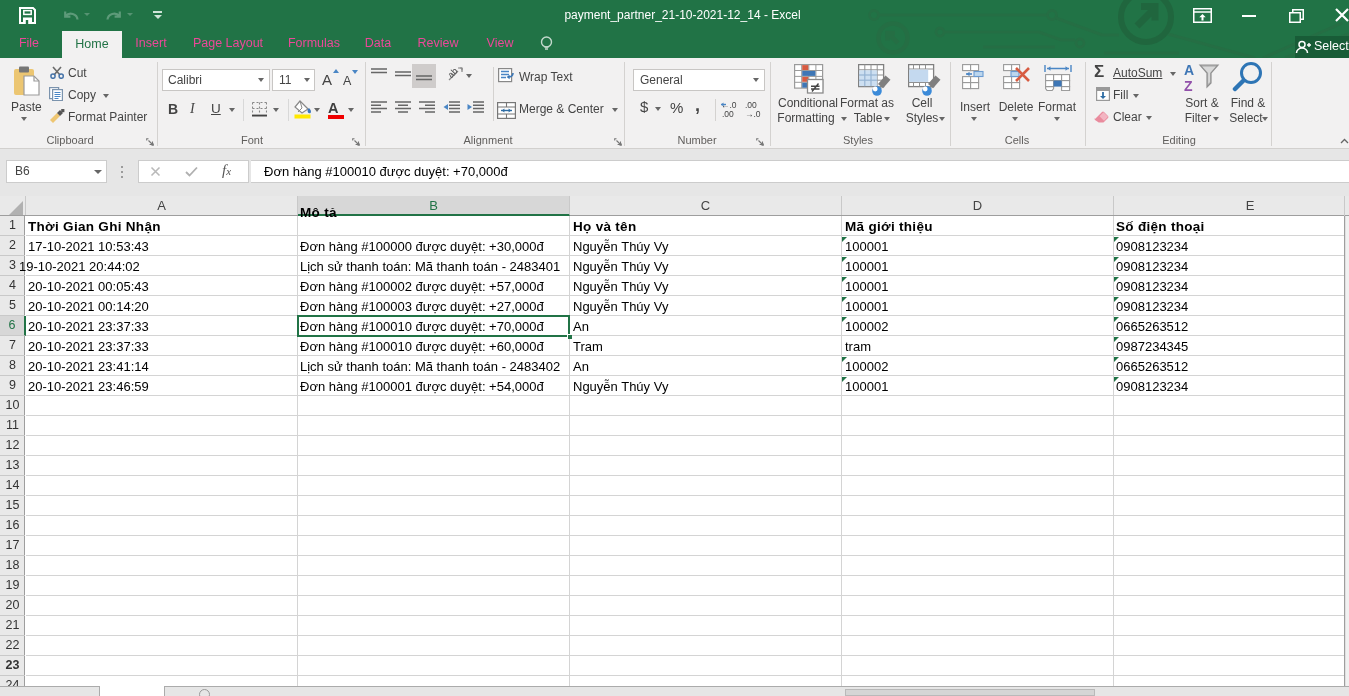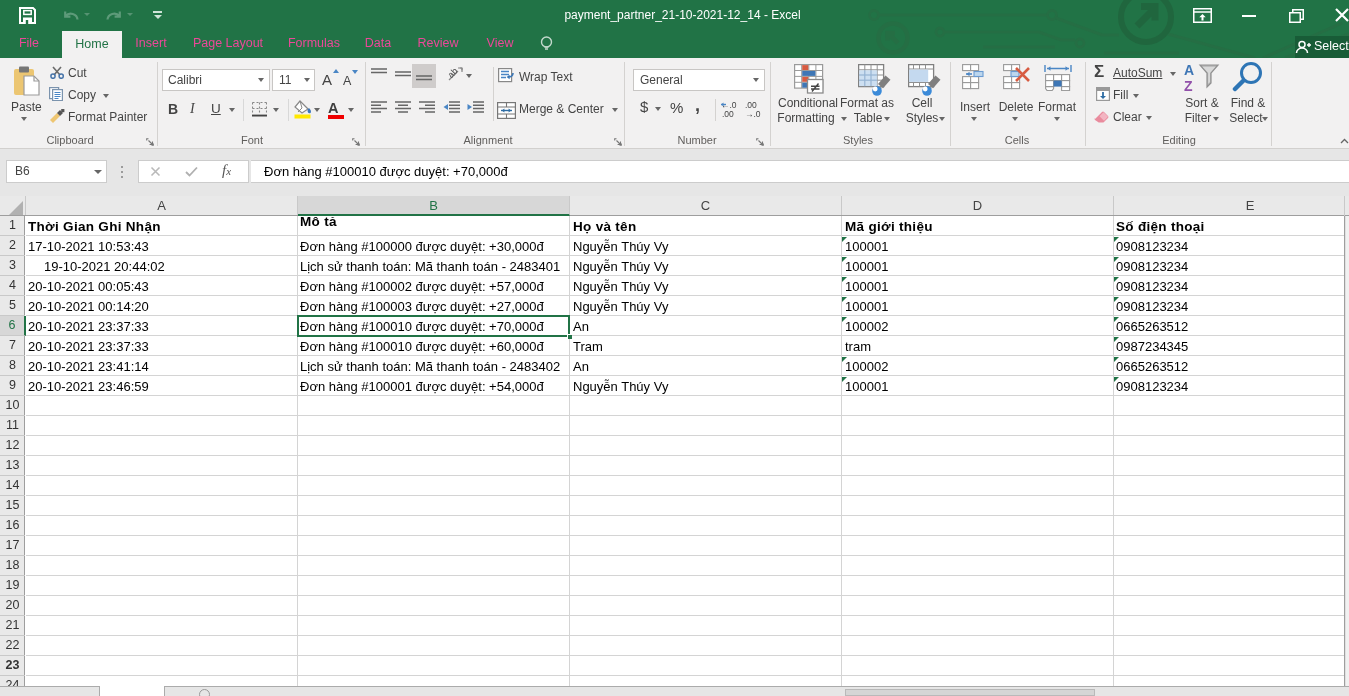--- a/index.html
+++ b/index.html
@@ -482,34 +482,34 @@
     <div class="rowhead" style="top:340px;">18</div>
     <div class="rowhead" style="top:360px;">19</div>
     <div class="rowhead" style="top:380px;">20</div>
     <div class="rowhead" style="top:400px;">21</div>
     <div class="rowhead" style="top:420px;">22</div>
     <div class="rowhead" style="top:440px;font-weight:bold;">23</div>
     <div class="rowhead" style="top:460px;">24</div>
   </div>
   <div id="cells">
     <div class="cell h" style="left:28px; top:20px;">Thời Gian Ghi Nhận</div>
-    <div class="cell h" style="left:300px; top:15px;">Mô tả</div>
+    <div class="cell h" style="left:300px; top:6px;">Mô tả</div>
     <div class="cell h" style="left:573px; top:20px;">Họ và tên</div>
     <div class="cell h" style="left:845px; top:20px;">Mã giới thiệu</div>
     <div class="cell h" style="left:1116px; top:20px;">Số điện thoại</div>
 
     <div class="cell" style="left:28px; top:40px;">17-10-2021 10:53:43</div>
     <div class="cell" style="left:300px; top:40px;">Đơn hàng #100000 được duyệt: +30,000đ</div>
     <div class="cell" style="left:573px; top:40px;">Nguyễn Thúy Vy</div>
     <div class="cell" style="left:845px; top:40px;">100001</div>
     <div class="cell" style="left:1116px; top:40px;">0908123234</div>
     <div class="tri" style="left:842px; top:41px;"></div>
     <div class="tri" style="left:1114px; top:41px;"></div>
 
-    <div class="cell" style="left:44px; top:60px;">19-10-2021 20:44:02</div>
+    <div class="cell" style="left:19px; top:60px;">19-10-2021 20:44:02</div>
     <div class="cell" style="left:300px; top:60px;">Lịch sử thanh toán: Mã thanh toán - 2483401</div>
     <div class="cell" style="left:573px; top:60px;">Nguyễn Thúy Vy</div>
     <div class="cell" style="left:845px; top:60px;">100001</div>
     <div class="cell" style="left:1116px; top:60px;">0908123234</div>
     <div class="tri" style="left:842px; top:61px;"></div>
     <div class="tri" style="left:1114px; top:61px;"></div>
 
     <div class="cell" style="left:28px; top:80px;">20-10-2021 00:05:43</div>
     <div class="cell" style="left:300px; top:80px;">Đơn hàng #100002 được duyệt: +57,000đ</div>
     <div class="cell" style="left:573px; top:80px;">Nguyễn Thúy Vy</div>

